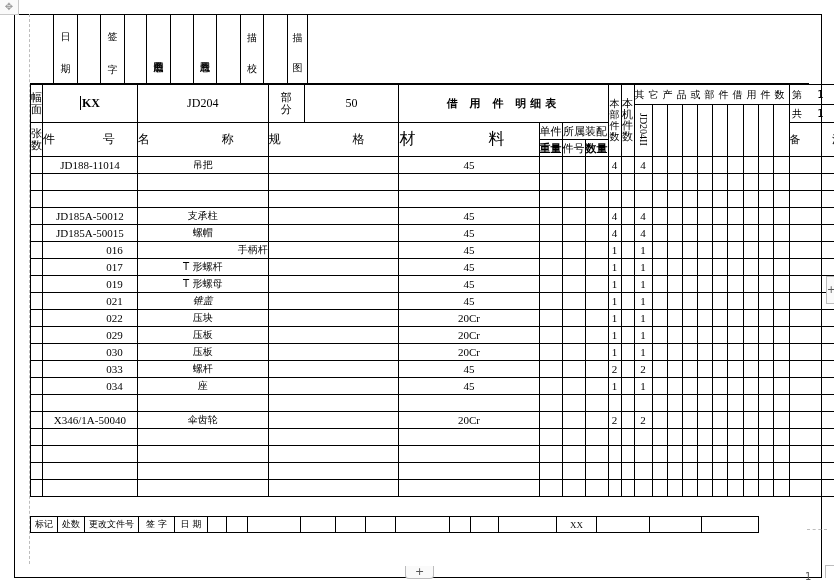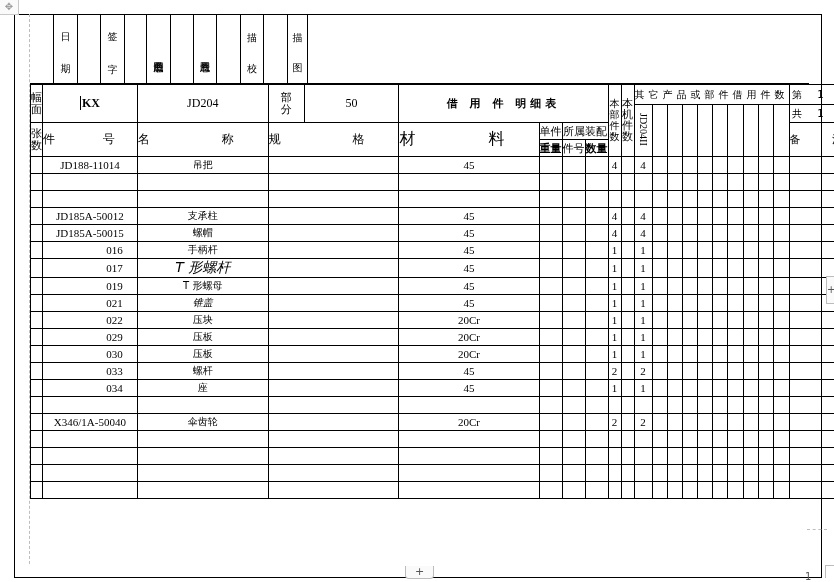--- a/index.html
+++ b/index.html
@@ -266,21 +266,21 @@
         <td></td>
         <td></td>
         <td></td>
         <td></td>
         <td></td>
         <td></td>
       </tr>
       <tr style="height: 17px;">
         <td></td>
         <td class="right" style="padding-right: 14px;">016</td>
-        <td class="cjk" style="font-size: 10px;">手柄杆</td>
+        <td class="cjk" style="font-size: 10px; text-align: right;">手柄杆</td>
         <td colspan="2"></td>
         <td>45</td>
         <td></td>
         <td></td>
         <td></td>
         <td>1</td>
         <td></td>
         <td>1</td>
         <td></td>
         <td></td>
@@ -289,21 +289,21 @@
         <td></td>
         <td></td>
         <td></td>
         <td></td>
         <td></td>
         <td></td>
       </tr>
       <tr style="height: 17px;">
         <td></td>
         <td class="right" style="padding-right: 14px;">017</td>
-        <td class="cjk" style="font-size: 14px; font-style: italic;">T 形螺杆</td>
+        <td class="cjk" style="font-size: 10px;">T 形螺杆</td>
         <td colspan="2"></td>
         <td>45</td>
         <td></td>
         <td></td>
         <td></td>
         <td>1</td>
         <td></td>
         <td>1</td>
         <td></td>
         <td></td>
@@ -635,19 +635,41 @@
       <col style="width:21px">
       <col style="width:28px">
       <col style="width:58px">
       <col style="width:40px">
       <col style="width:53px">
       <col style="width:52px">
       <col style="width:57px">
       <col style="width:48px">
   </colgroup>
   <tbody>
+  <tr>
+    <td>标记</td>
+    <td>处数</td>
+    <td>更改文件号</td>
+    <td>签 字</td>
+    <td>日 期</td>
+    <td></td>
+        <td></td>
+        <td></td>
+        <td></td>
+        <td></td>
+        <td></td>
+        <td></td>
+        <td></td>
+        <td></td>
+        <td></td>
+    <td style="font-family:'Liberation Serif',serif">XX</td>
+    <td></td>
+    <td></td>
+    <td></td>
+    <td style="border-top:none;border-right:none;border-bottom:none"></td>
+  </tr>
 </tbody>
   </table>
 
 <div class="add-row">+</div>
 <div class="add-col">+</div>
 <div class="page-num">1</div>
 <div class="resize"></div>
 
 </body></html>

